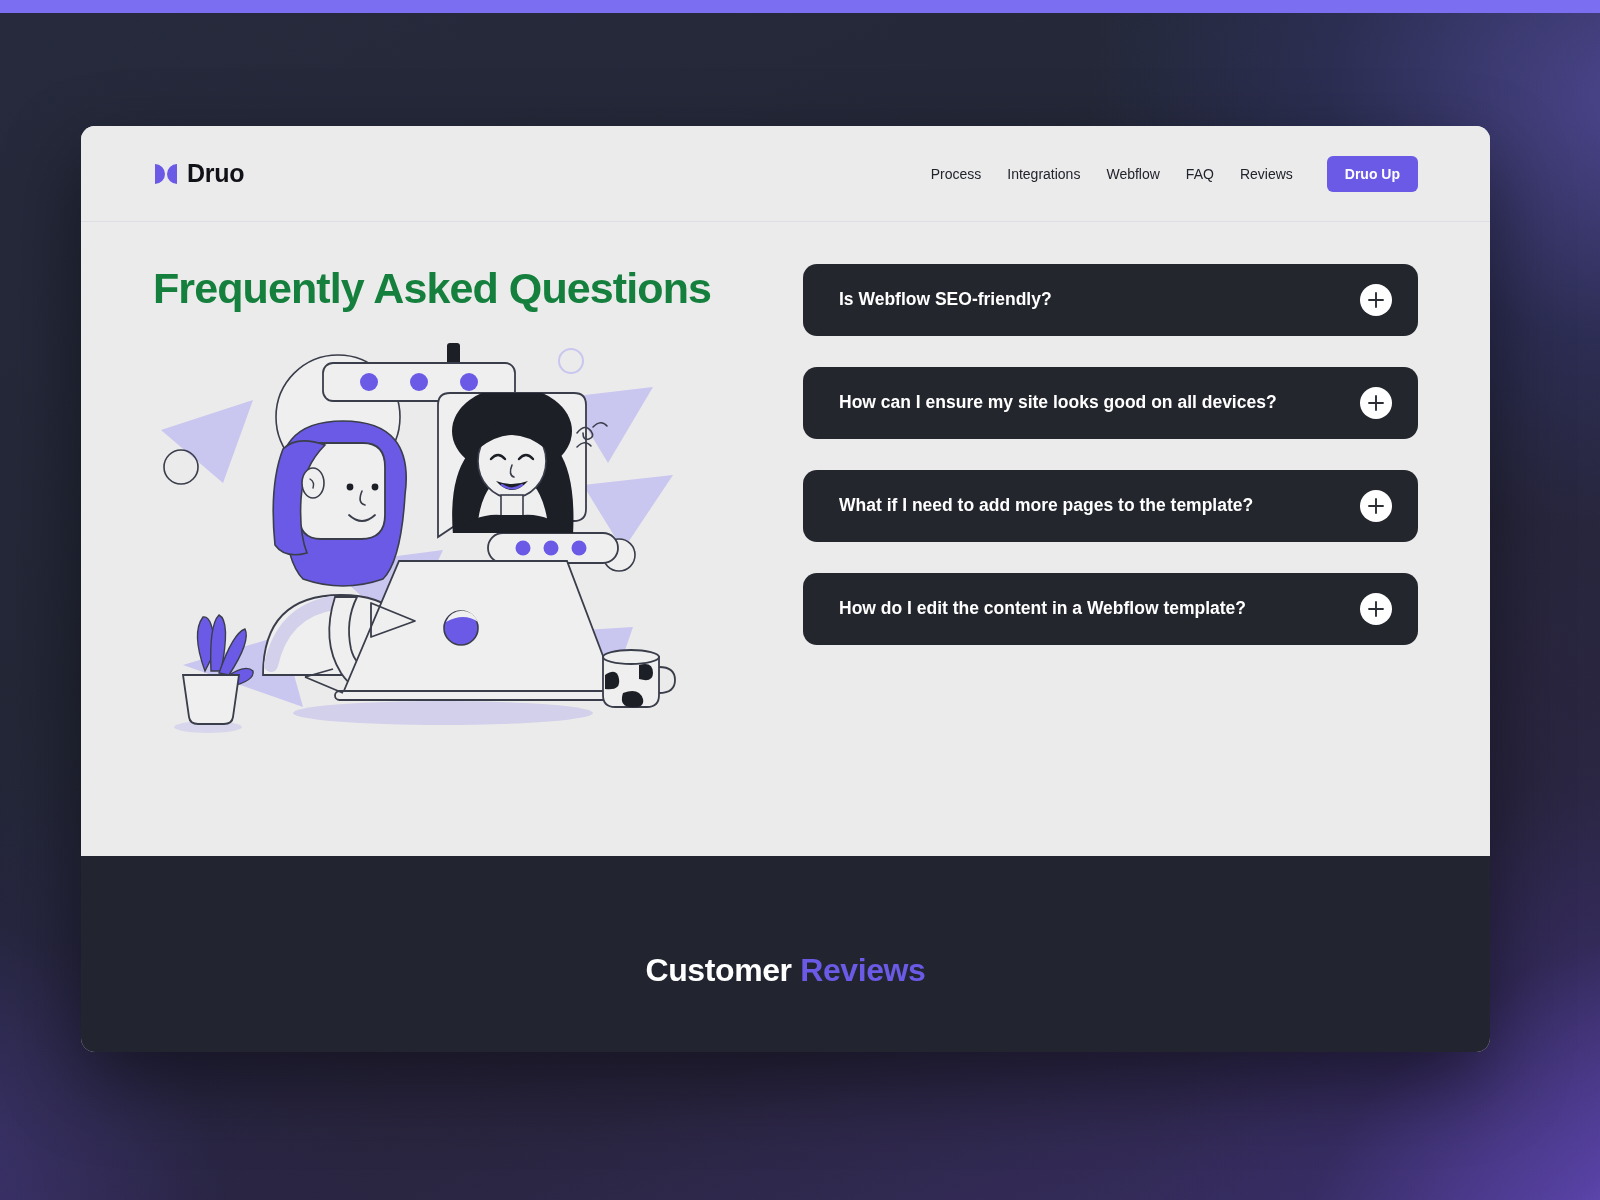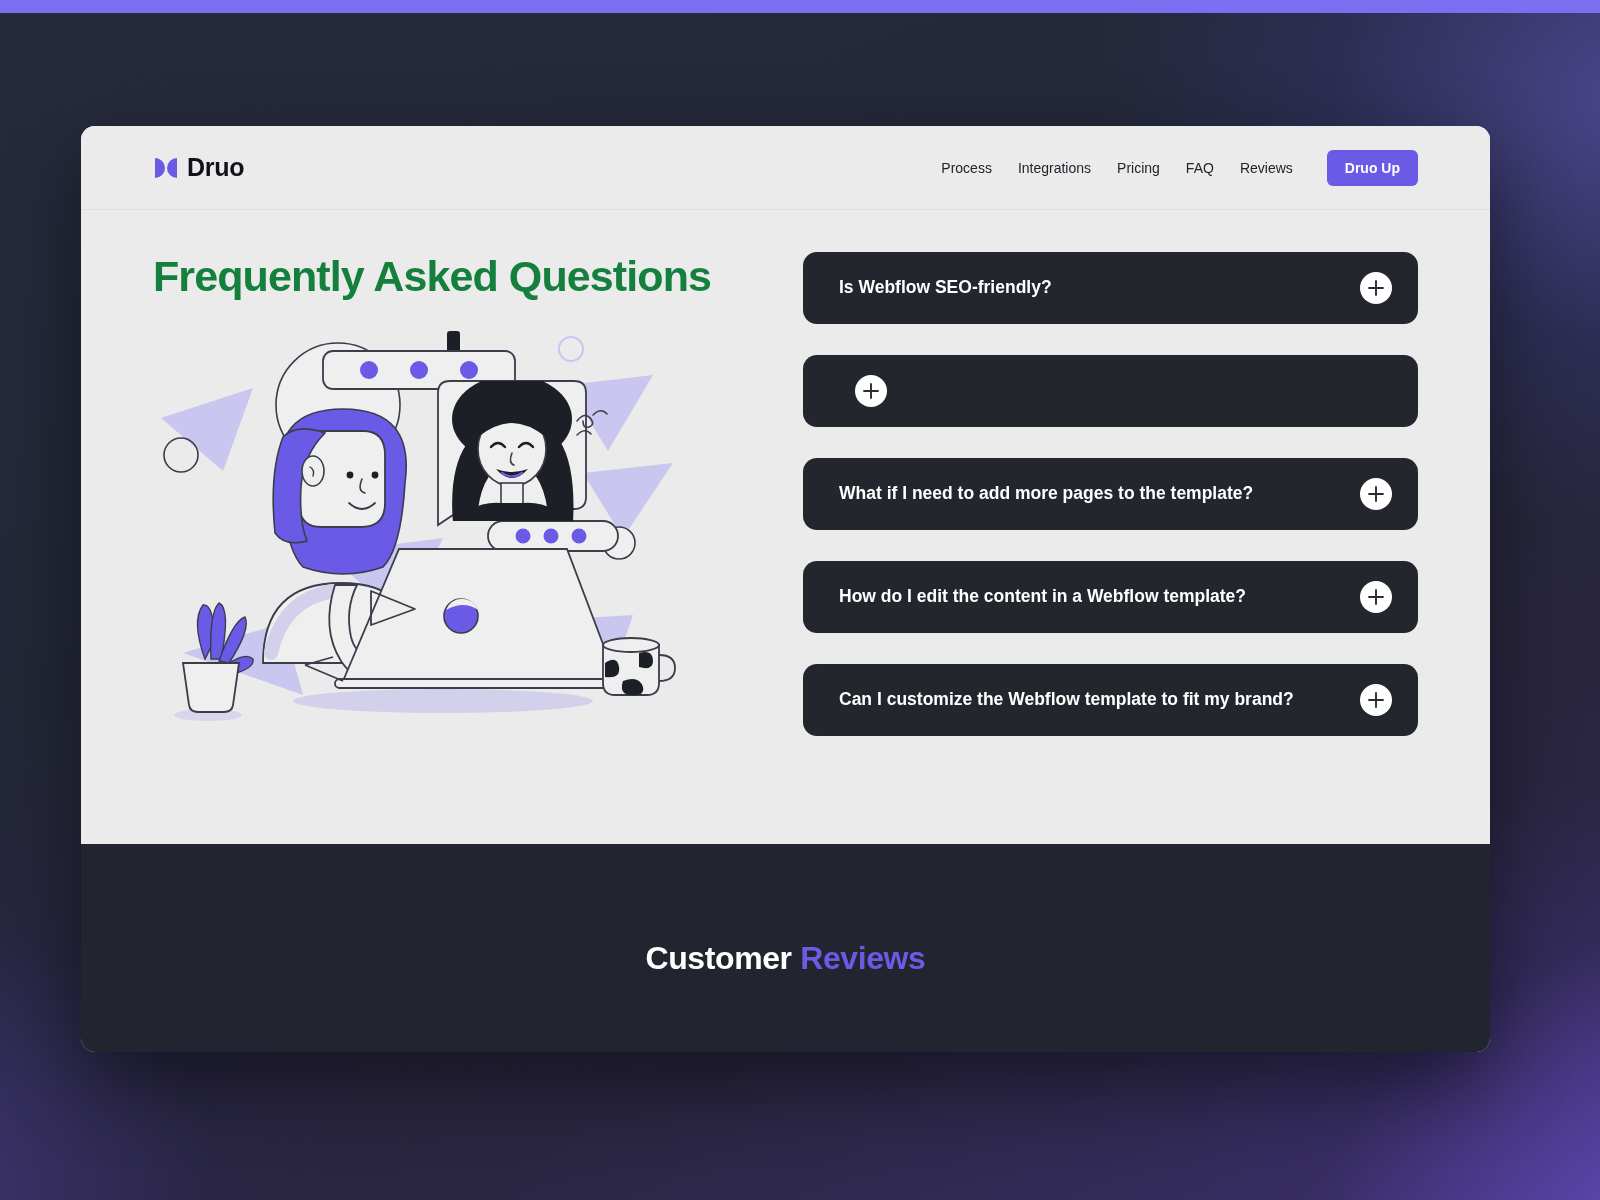--- a/index.html
+++ b/index.html
@@ -57,21 +57,21 @@
     height: 926px;
     border-radius: 14px;
     overflow: hidden;
     background: #ebebeb;
     box-shadow: 0 30px 80px rgba(0,0,0,0.45);
     z-index: 10;
   }
 
   
   .site-header {
-    height: 84px;
+    height: 96px;
     background: #ebebec;
     border-bottom: 1px solid #dddde4;
     display: flex;
     align-items: center;
     justify-content: space-between;
     padding: 0 72px;
   }
   .brand {
     display: flex;
     align-items: center;
@@ -222,21 +222,21 @@
           <path d="M2 2 A10 10 0 0 1 2 22 Z" fill="#6a5ae6"></path>
           <path d="M24 2 A10 10 0 0 0 24 22 Z" fill="#6a5ae6"></path>
         </svg>
       </span>
       <span class="brand-name">Druo</span>
     </div>
 
     <nav class="nav">
       <a class="nav-link" href="#">Process</a>
       <a class="nav-link" href="#">Integrations</a>
-      <a class="nav-link" href="#">Pricing</a>
+      <a class="nav-link" href="#">Webflow</a>
       <a class="nav-link" href="#">FAQ</a>
       <a class="nav-link" href="#">Reviews</a>
       <button class="signup-btn">Druo Up</button>
     </nav>
 
   </header>
 
   <section class="faq-section">
 
     <div class="faq-left">
@@ -357,20 +357,21 @@
       <div class="faq-item">
         <div class="faq-q">Is Webflow SEO-friendly?</div>
         <div class="plus-btn">
           <svg width="18" height="18" viewBox="0 0 18 18" aria-hidden="true">
             <path d="M9 2 V16 M2 9 H16" stroke="#2b2d35" stroke-width="1.9" stroke-linecap="round"></path>
           </svg>
         </div>
       </div>
 
       <div class="faq-item">
+        <div class="faq-q">How can I ensure my site looks good on all devices?</div>
         <div class="plus-btn">
           <svg width="18" height="18" viewBox="0 0 18 18" aria-hidden="true">
             <path d="M9 2 V16 M2 9 H16" stroke="#2b2d35" stroke-width="1.9" stroke-linecap="round"></path>
           </svg>
         </div>
       </div>
 
       <div class="faq-item">
         <div class="faq-q">What if I need to add more pages to the template?</div>
         <div class="plus-btn">
@@ -382,28 +383,20 @@
 
       <div class="faq-item">
         <div class="faq-q">How do I edit the content in a Webflow template?</div>
         <div class="plus-btn">
           <svg width="18" height="18" viewBox="0 0 18 18" aria-hidden="true">
             <path d="M9 2 V16 M2 9 H16" stroke="#2b2d35" stroke-width="1.9" stroke-linecap="round"></path>
           </svg>
         </div>
       </div>
 
-      <div class="faq-item">
-        <div class="faq-q">Can I customize the Webflow template to fit my brand?</div>
-        <div class="plus-btn">
-          <svg width="18" height="18" viewBox="0 0 18 18" aria-hidden="true">
-            <path d="M9 2 V16 M2 9 H16" stroke="#2b2d35" stroke-width="1.9" stroke-linecap="round"></path>
-          </svg>
-        </div>
-      </div>
 
     </div>
   </section>
 
   <section class="reviews-section">
     <h2 class="reviews-title">
       <span>Customer</span>
       <span class="accent">Reviews</span>
     </h2>
     <div class="review-cards">

